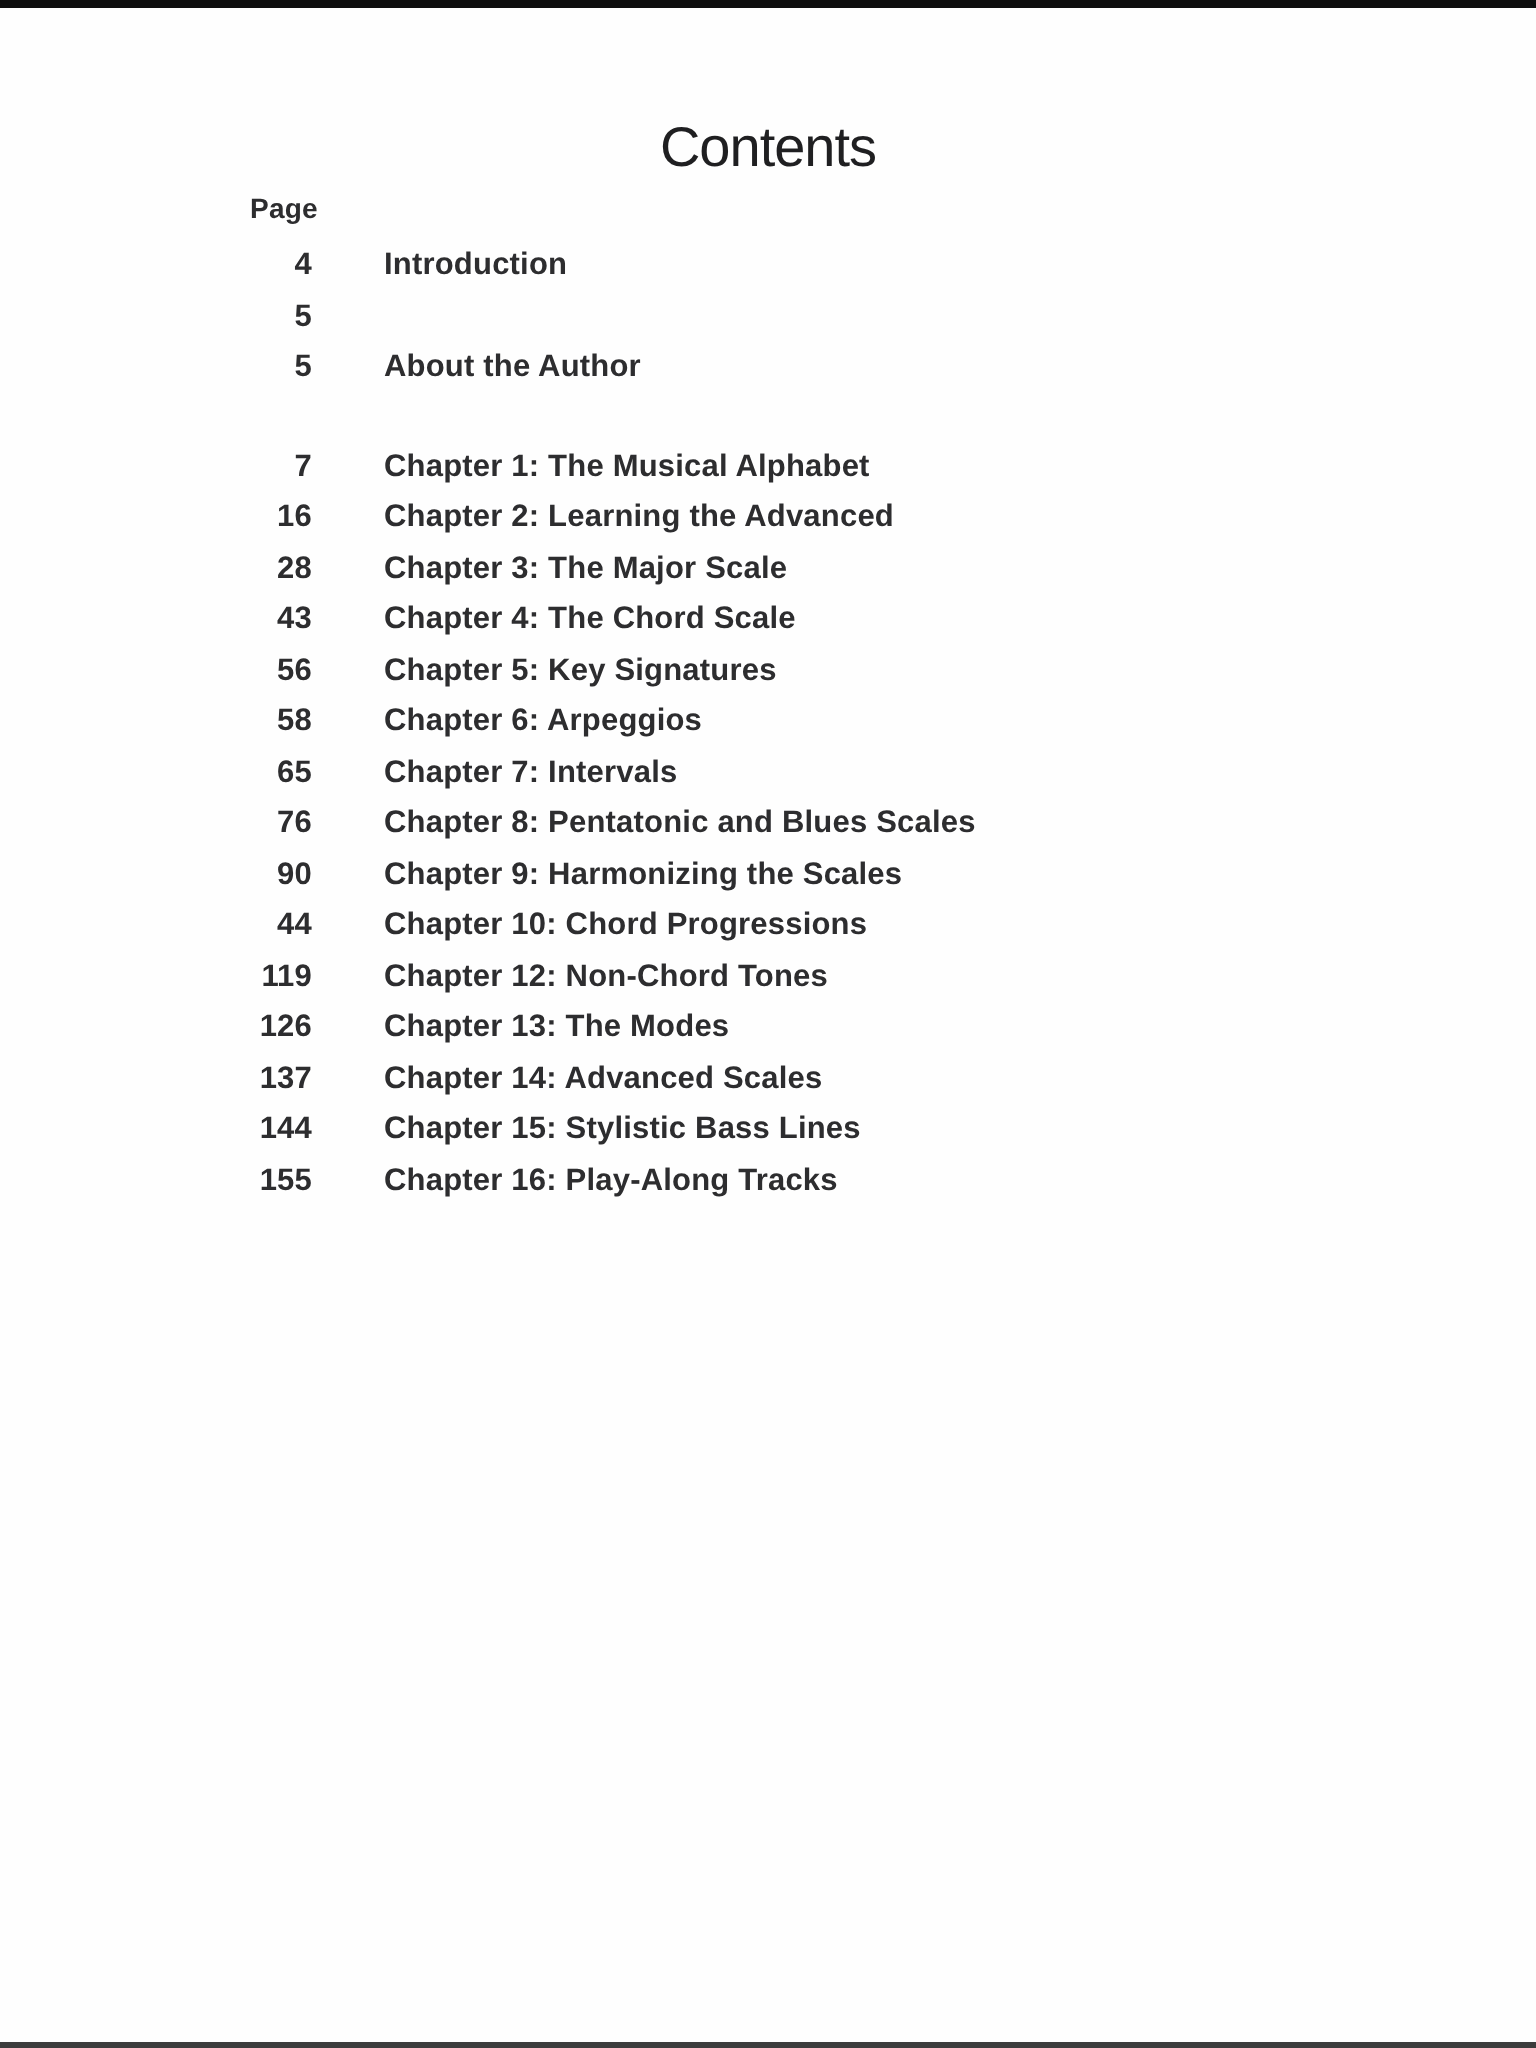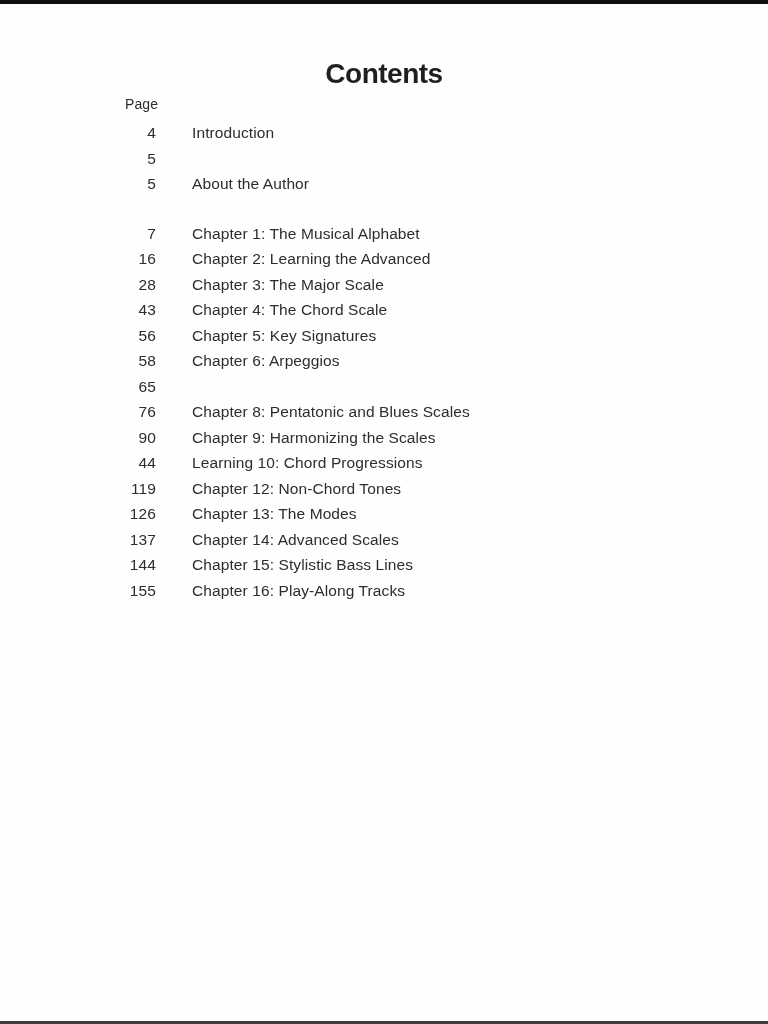--- a/index.html
+++ b/index.html
@@ -30,31 +30,31 @@
     background: #3c3c3c;
   }
   .doc-title {
     position: absolute;
     top: 40px;
     left: 0;
     width: 768px;
     text-align: center;
     font-size: 28px;
     line-height: 1.1;
-    font-weight: 700;
+    font-weight: 400;
     letter-spacing: -0.5px;
     color: #1f1f21;
   }
   .toc {
     position: absolute;
     top: 96px;
     left: 96px;
     color: #2d2d2f;
     font-size: 15.5px;
-    font-weight: 400;
+    font-weight: 700;
     letter-spacing: 0.1px;
   }
   .page-label {
     margin-left: 29px;
     font-size: 14px;
     line-height: 16px;
     margin-bottom: 8px;
     color: #2d2d2f;
   }
   .toc-row {
@@ -119,32 +119,33 @@
       <div class="toc-row">
         <span class="num">56</span>
         <span class="title">Chapter 5: Key Signatures</span>
       </div>
       <div class="toc-row">
         <span class="num">58</span>
         <span class="title">Chapter 6: Arpeggios</span>
       </div>
       <div class="toc-row">
         <span class="num">65</span>
+        <span class="title">Chapter 7: Intervals</span>
       </div>
       <div class="toc-row">
         <span class="num">76</span>
         <span class="title">Chapter 8: Pentatonic and Blues Scales</span>
       </div>
       <div class="toc-row">
         <span class="num">90</span>
         <span class="title">Chapter 9: Harmonizing the Scales</span>
       </div>
       <div class="toc-row">
         <span class="num">44</span>
-        <span class="title">Learning 10: Chord Progressions</span>
+        <span class="title">Chapter 10: Chord Progressions</span>
       </div>
       <div class="toc-row">
         <span class="num">119</span>
         <span class="title">Chapter 12: Non-Chord Tones</span>
       </div>
       <div class="toc-row">
         <span class="num">126</span>
         <span class="title">Chapter 13: The Modes</span>
       </div>
       <div class="toc-row">

